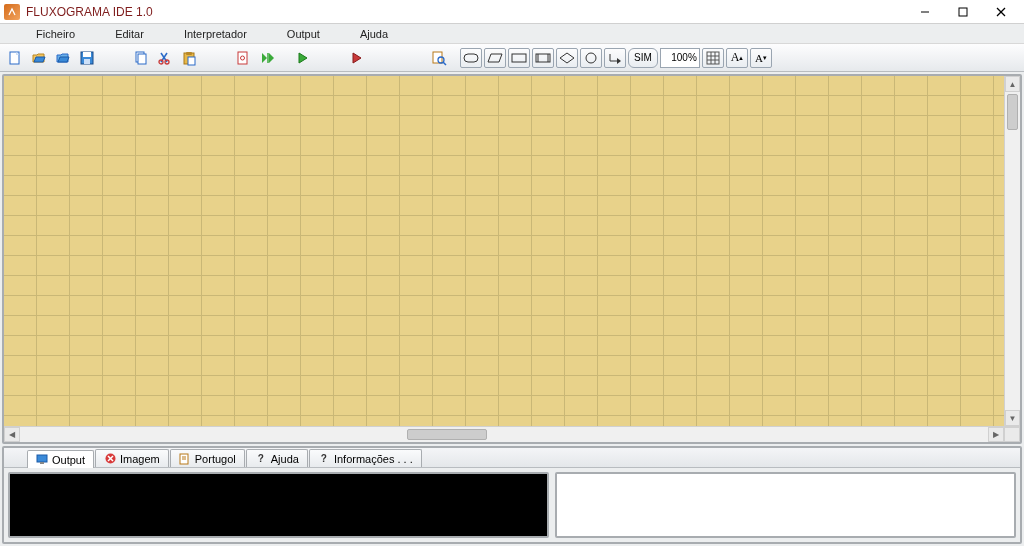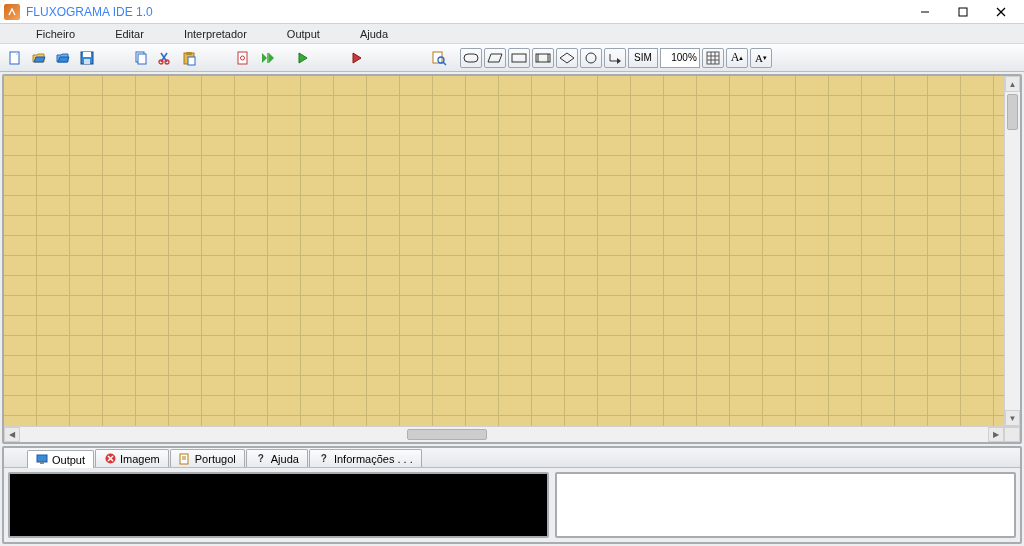--- a/index.html
+++ b/index.html
@@ -24,21 +24,21 @@
     }
     .titlebar .app-icon {
       width: 16px; height: 16px;
       background: linear-gradient(135deg,#d46b1a 0%,#f2a35e 100%);
       border-radius: 2px;
       margin-right: 6px;
       position: relative;
       display:flex;align-items:center;justify-content:center;
       font-size:9px;color:#fff;
     }
-    .titlebar .title { flex: 1; font-size: 12px; color: #3b82f6; }
+    .titlebar .title { flex: 1; font-size: 12px; color: #7f1d1d; }
     .titlebar .win-controls { display: flex; gap: 0; }
     .titlebar .win-btn {
       width: 38px; height: 22px;
       display: flex; align-items: center; justify-content: center;
       font-size: 13px; font-family: 'Segoe MDL2 Assets', sans-serif;
       cursor: default;
     }
     
     .menubar {
       height: 20px;
@@ -90,21 +90,21 @@
       text-align: right;
       padding:0 2px;
     }
     .toolbar .text-btn {
       height: 20px;
       border: 1px solid #9aa5b1;
       background: linear-gradient(to bottom,#fcfcfd,#e9edf1);
       font-size:10px;
       padding: 0 5px;
       display:flex;align-items:center;
-      border-radius:0;
+      border-radius:6px;
     }
     
     .main {
       flex: 1;
       display: flex;
       flex-direction: column;
       min-height: 0;
       background:#eceeef;
       padding: 2px;
     }

